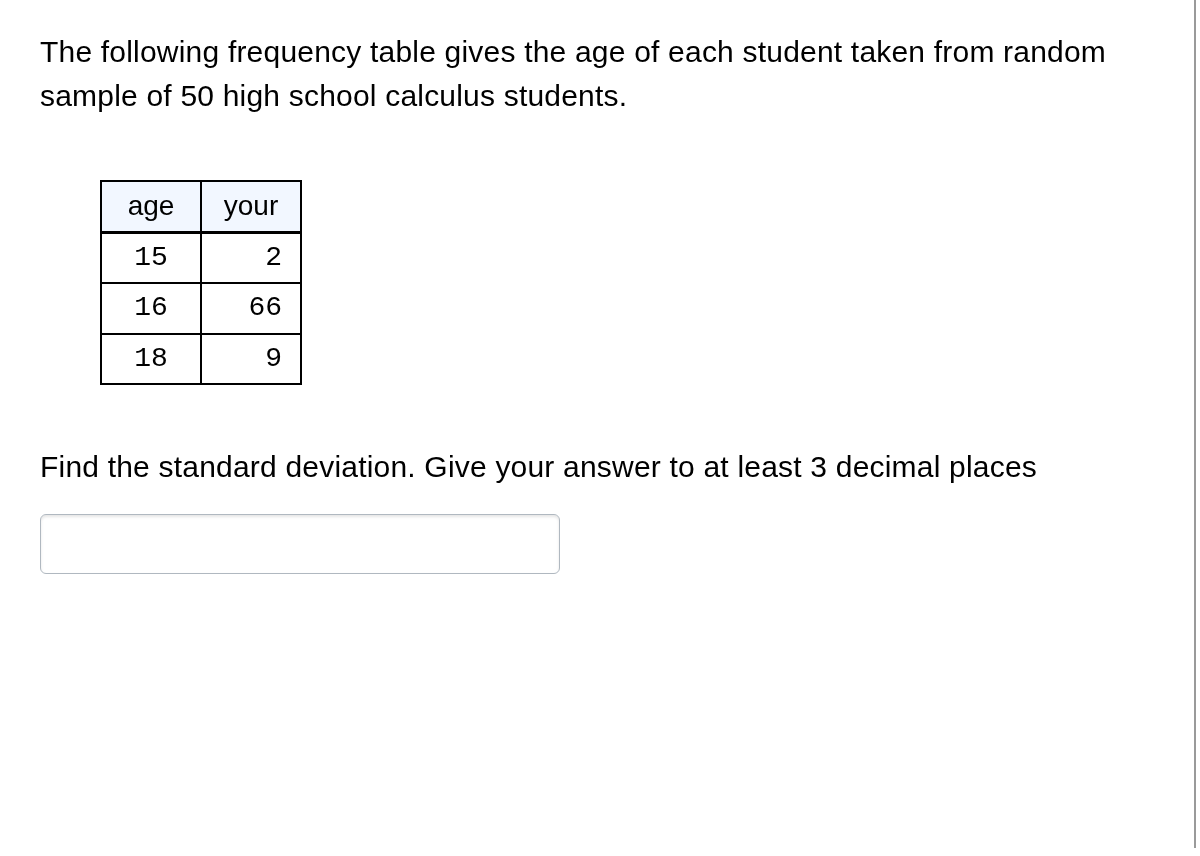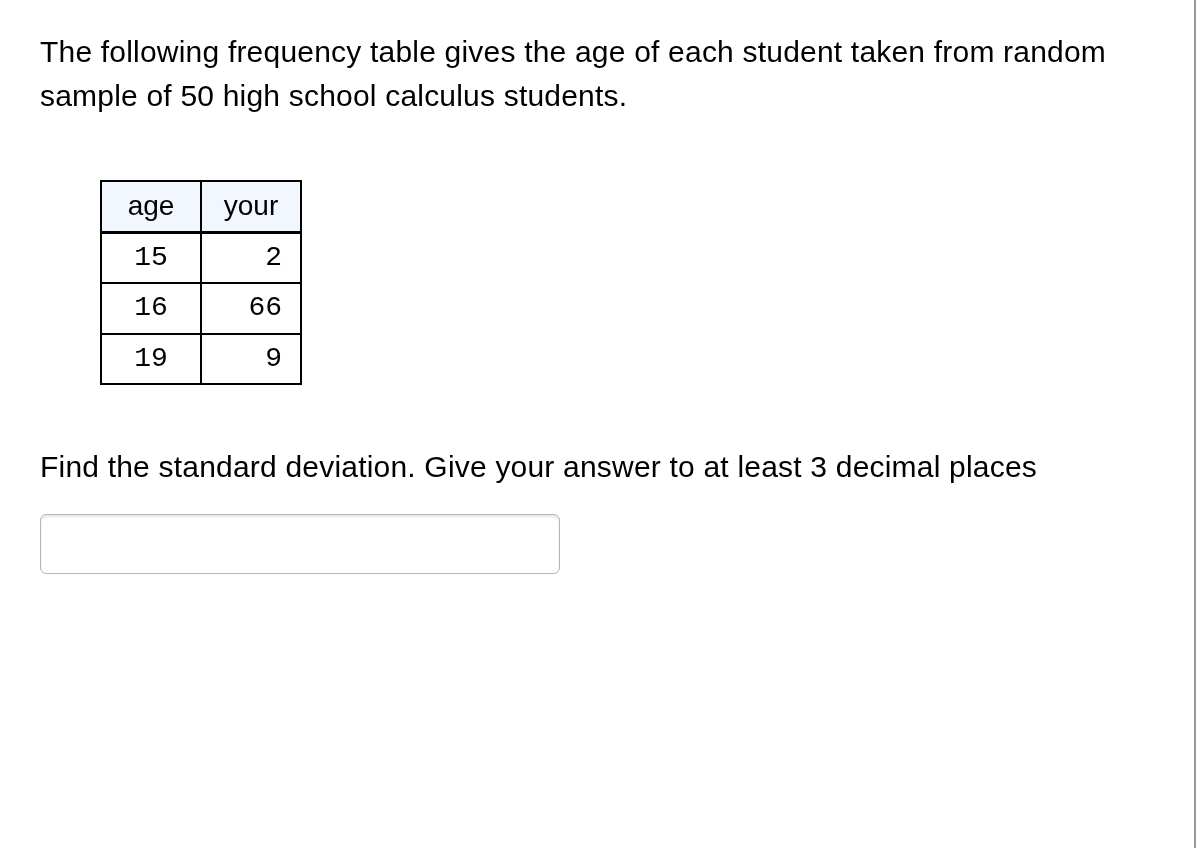--- a/index.html
+++ b/index.html
@@ -94,21 +94,21 @@
     <tbody>
       <tr>
         <td>15</td>
         <td class="freq-cell">2</td>
       </tr>
       <tr>
         <td>16</td>
         <td class="freq-cell">66</td>
       </tr>
       <tr>
-        <td>19</td>
+        <td>18</td>
         <td class="freq-cell">9</td>
       </tr>
     </tbody>
   </table>
 </div>
 
 <p class="question">Find the standard deviation. Give your answer to at least 3 decimal places</p>
 
 <input type="text" class="answer-input" value="" style="">
 

